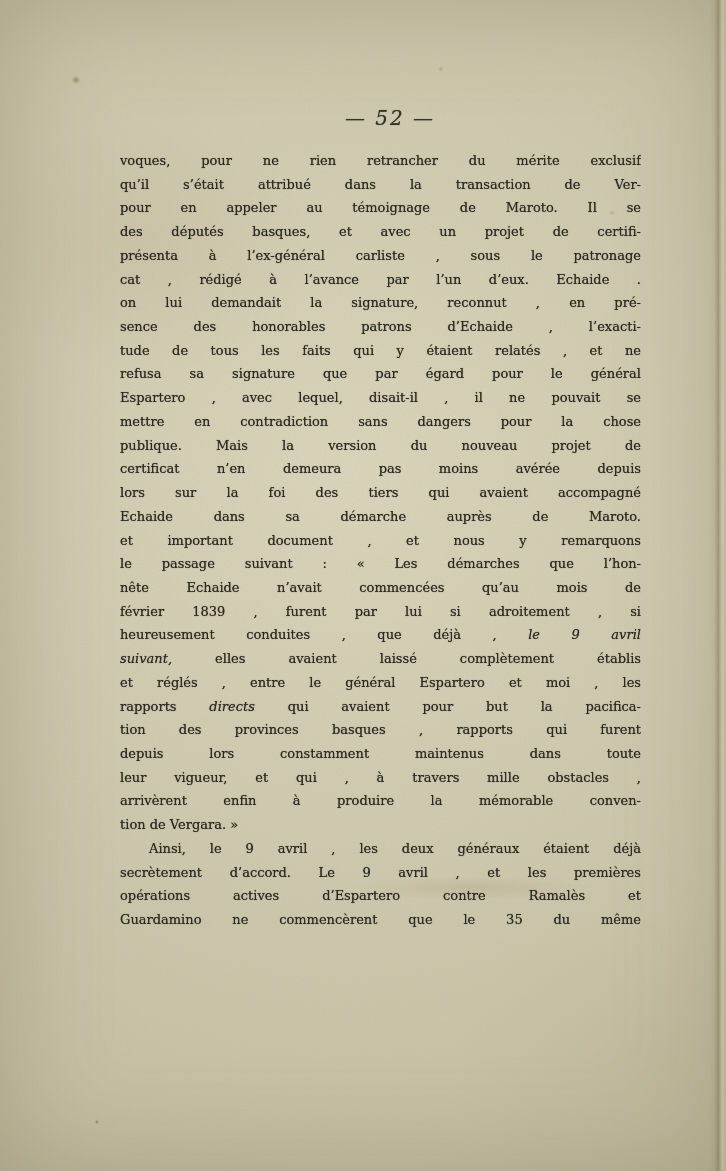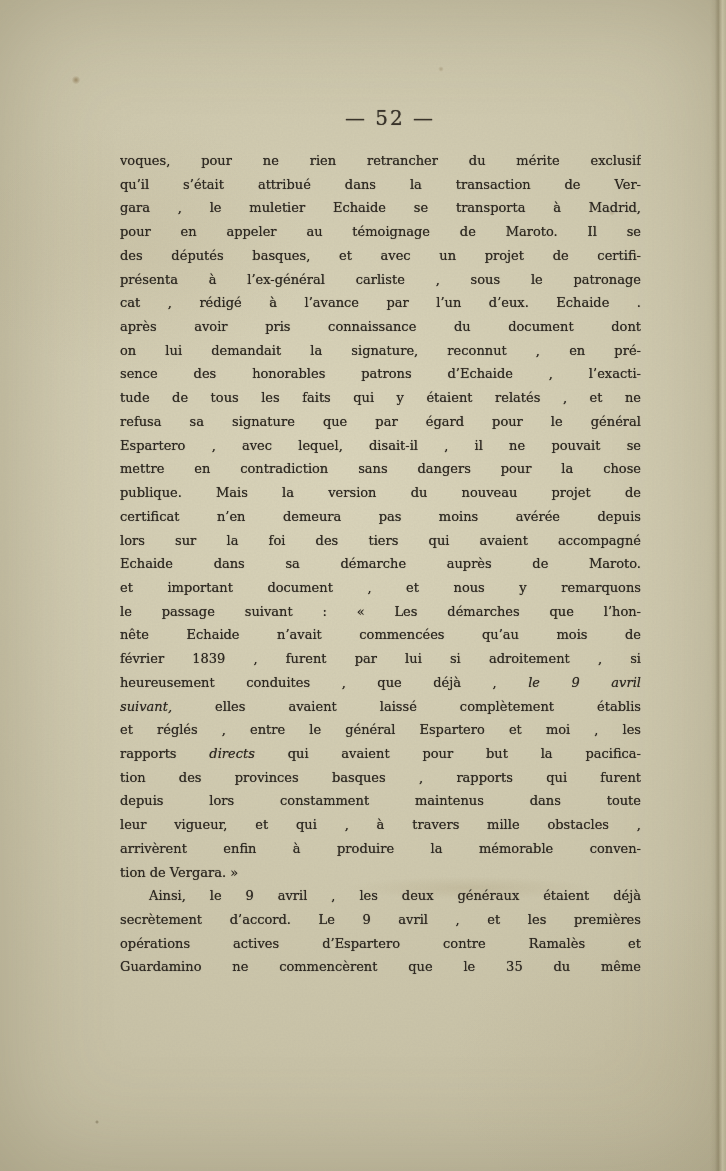--- a/index.html
+++ b/index.html
@@ -45,20 +45,21 @@
   }
   .page-header {
     position: absolute;
     top: 106px; left: 120px; width: 540px;
     text-align: center;
     font-size: 20px;
     letter-spacing: 2px;
     color: #38332a;
     text-shadow: 0 0 0.8px rgba(56,51,42,0.7);
     filter: blur(0.24px);
+    font-style: italic;
   }
   .text-body {
     position: absolute;
     left: 120px; top: 149px; width: 521px;
     font-size: 13px;
     color: #2e2922;
     filter: blur(0.24px);
   }
   .line {
     height: 23.72px;
@@ -89,26 +90,24 @@
 <div class="stains"></div>
 <div class="edge-right"></div>
 
 <div class="page-header">
   <span>— 52 —</span>
 </div>
 
 <div class="text-body">
     <div class="line"><span>voques, pour ne rien retrancher du mérite exclusif</span></div>
     <div class="line"><span>qu’il s’était attribué dans la transaction de Ver-</span></div>
-    <div class="line"><span>gara , le muletier Echaide se transporta à Madrid,</span></div>
     <div class="line"><span>pour en appeler au témoignage de Maroto. Il se</span></div>
     <div class="line"><span>des députés basques, et avec un projet de certifi-</span></div>
     <div class="line"><span>présenta à l’ex-général carliste , sous le patronage</span></div>
     <div class="line"><span>cat , rédigé à l’avance par l’un d’eux. Echaide .</span></div>
-    <div class="line"><span>après avoir pris connaissance du document dont</span></div>
     <div class="line"><span>on lui demandait la signature, reconnut , en pré-</span></div>
     <div class="line"><span>sence des honorables patrons d’Echaide , l’exacti-</span></div>
     <div class="line"><span>tude de tous les faits qui y étaient relatés , et ne</span></div>
     <div class="line"><span>refusa sa signature que par égard pour le général</span></div>
     <div class="line"><span>Espartero , avec lequel, disait-il , il ne pouvait se</span></div>
     <div class="line"><span>mettre en contradiction sans dangers pour la chose</span></div>
     <div class="line"><span>publique. Mais la version du nouveau projet de</span></div>
     <div class="line"><span>certificat n’en demeura pas moins avérée depuis</span></div>
     <div class="line"><span>lors sur la foi des tiers qui avaient accompagné</span></div>
     <div class="line"><span>Echaide dans sa démarche auprès de Maroto.</span></div>

